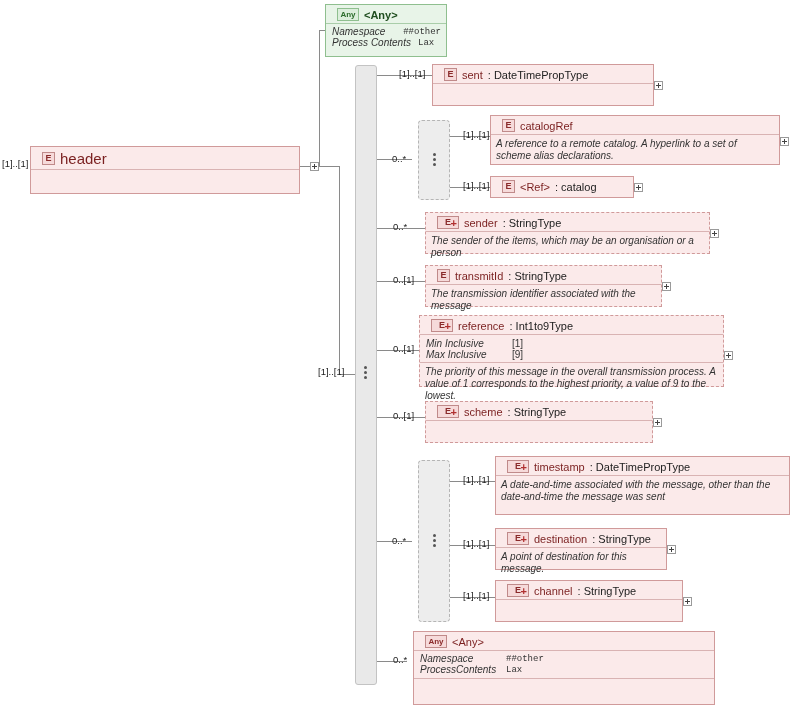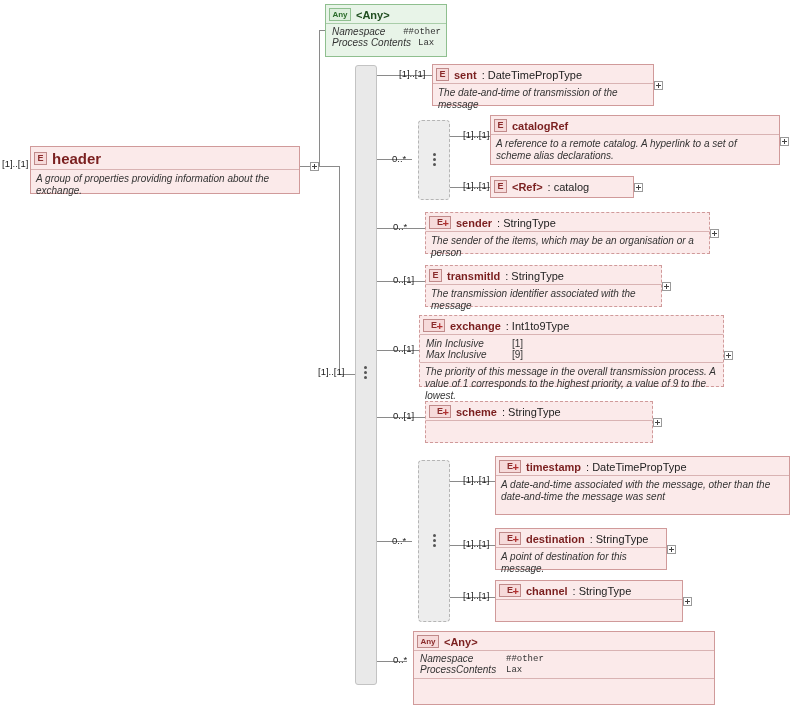--- a/index.html
+++ b/index.html
@@ -34,26 +34,26 @@
     background: #e8f4e8;
   }
   .node.anyred {
     border: 1px solid #d09a9a;
     background: #fbeaea;
   }
 
   .node .hdr {
     display: flex;
     align-items: center;
-    padding: 3px 5px 2px 3px;
+    padding: 3px 5px 2px 11px;
     gap: 5px;
     white-space: nowrap;
   }
   .node .hdr .nm {
-    font-weight: bold;
+    font-weight: normal;
     color: #7a1f1f;
     font-size: 11px;
   }
   .node .hdr .ty {
     color: #222;
     font-size: 11px;
   }
   .node.any .hdr .nm { color: #1f4d1f; font-weight: bold; }
 
   
@@ -240,32 +240,30 @@
     </div>
   </div>
 
   <div class="card" style="left:2px; top:158px;">[1]..[1]</div>
   <div class="node solid" style="left:30px; top:146px; width:270px; height:48px;">
     <div class="hdr">
       <span class="badge">E</span>
       <span class="nm" style="font-size:15px;">header</span>
     </div>
     <div class="sep"></div>
-    <div class="desc">A group of properties providing information about the exchange.</div>
   </div>
 
   <div class="card" style="left:399px; top:68px;">[1]..[1]</div>
   <div class="node solid" style="left:432px; top:64px; width:222px; height:42px;">
     <div class="hdr">
       <span class="badge">E</span>
       <span class="nm">sent</span>
       <span class="ty">: DateTimePropType</span>
     </div>
     <div class="sep"></div>
-    <div class="desc">The date-and-time of transmission of the message</div>
   </div>
   <div class="plusbox" style="left:654px; top:81px;"></div>
 
   <div class="groupbox" style="left:418px; top:120px; width:32px; height:80px;"></div>
   <div class="seqdots" style="left:428px; top:153px; height:16px;">
     <i style="top:0px;"></i>
       <i style="top:5px;"></i>
       <i style="top:10px;"></i>
   </div>
   <div class="card" style="left:392px; top:153px;">0..*</div>
@@ -314,21 +312,21 @@
     </div>
     <div class="sep"></div>
     <div class="desc">The transmission identifier associated with the message</div>
   </div>
   <div class="plusbox" style="left:662px; top:282px;"></div>
 
   <div class="card" style="left:393px; top:343px;">0..[1]</div>
   <div class="node dashed" style="left:419px; top:315px; width:305px; height:72px;">
     <div class="hdr">
       <span class="badge plus">E<span class="sign">+</span></span>
-      <span class="nm">exchange</span>
+      <span class="nm">reference</span>
       <span class="ty">: Int1to9Type</span>
     </div>
     <div class="sep"></div>
     <div class="facets">
       <div class="row">
           <span class="fname">Min Inclusive</span>
           <span class="fval">[1]</span>
         </div>
       <div class="row">
           <span class="fname">Max Inclusive</span>

